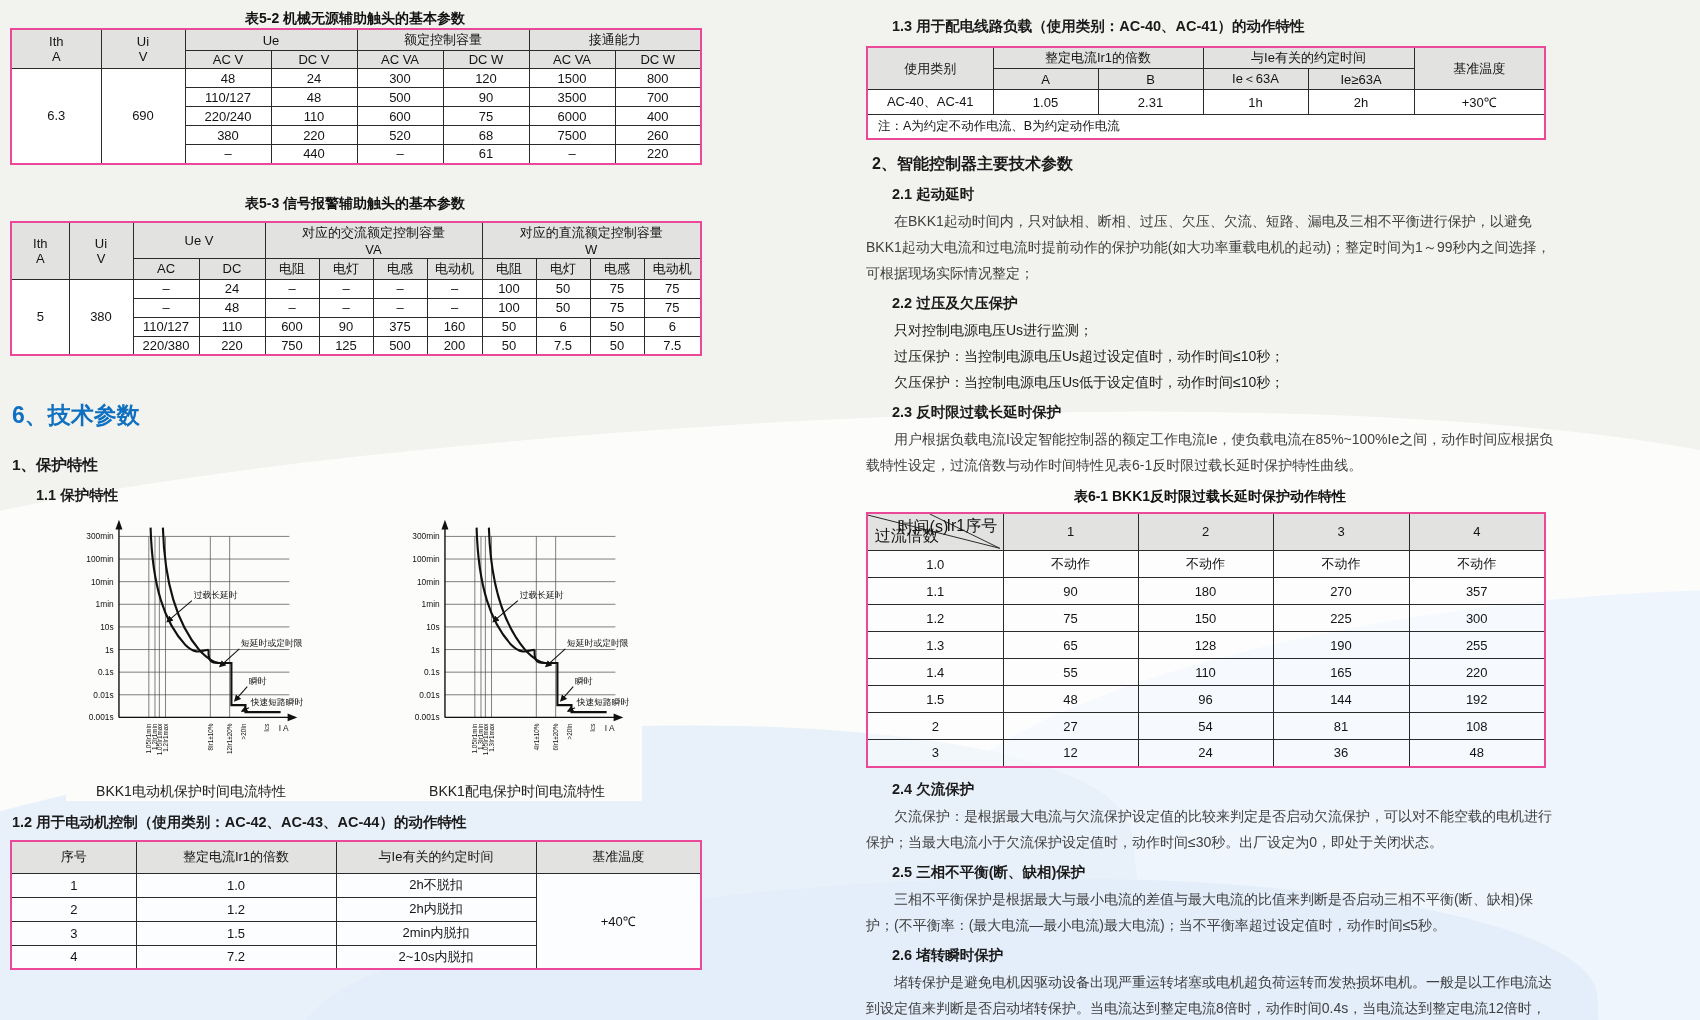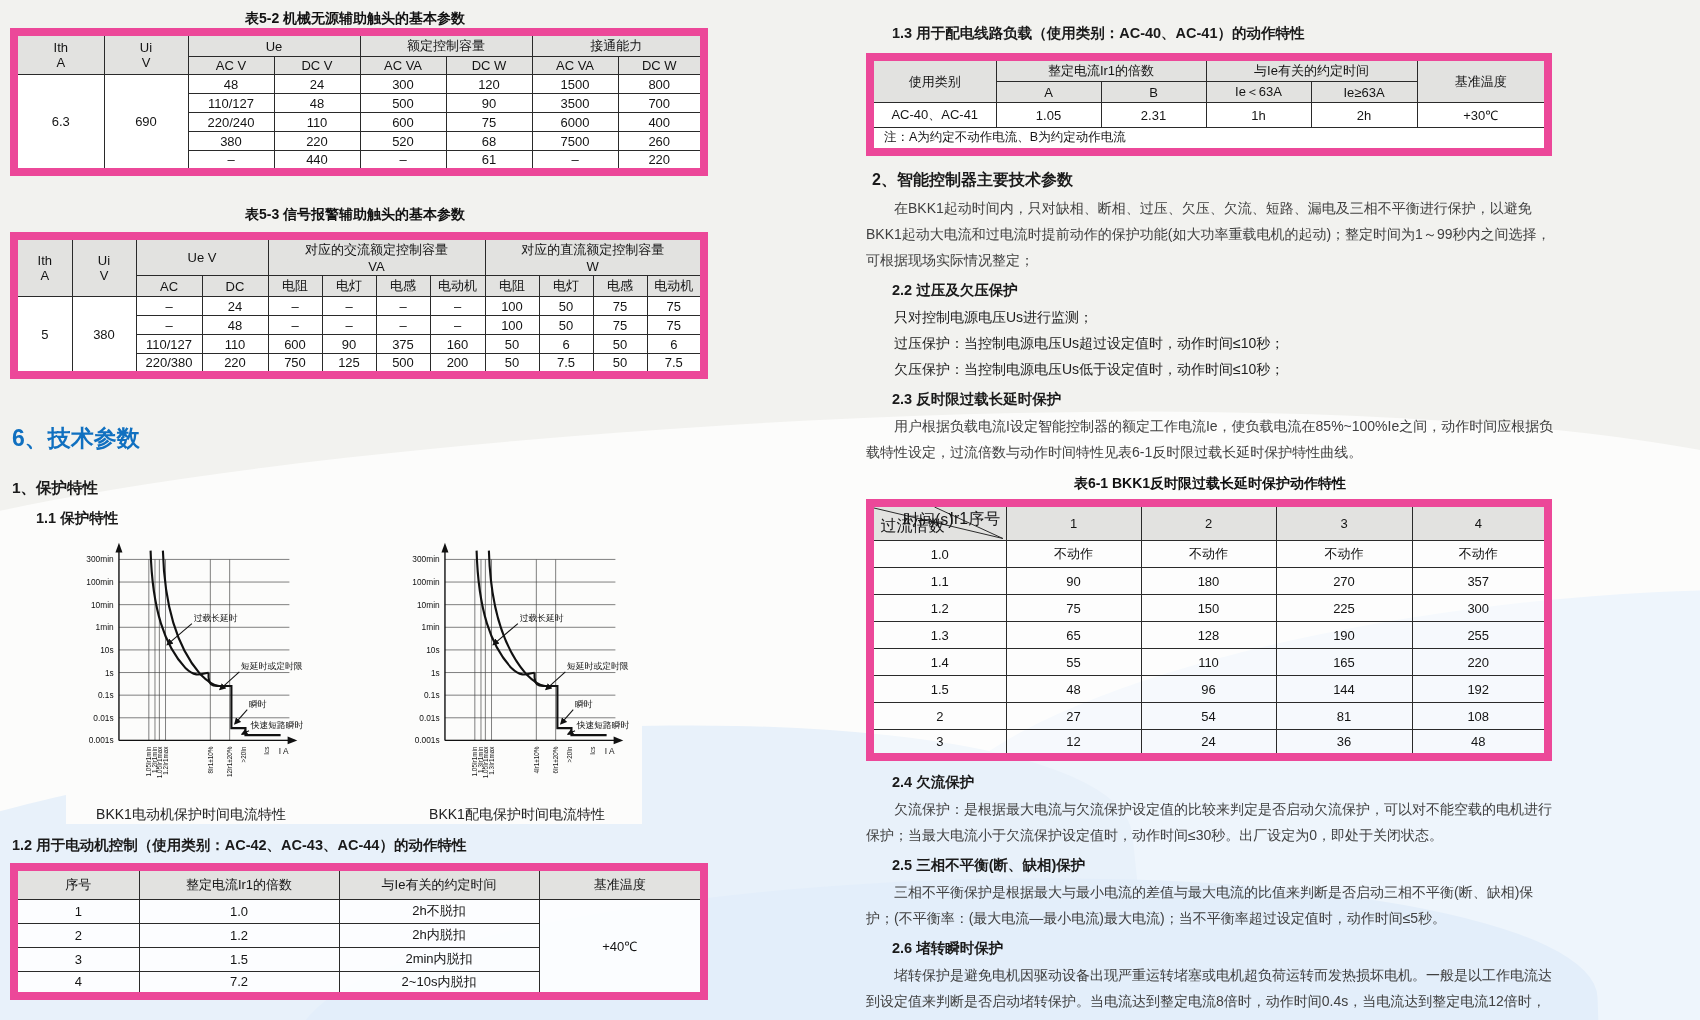--- a/index.html
+++ b/index.html
@@ -15,21 +15,21 @@
             border-radius:50%/170px;transform:rotate(-6deg)}
   .sw-blue3{top:880px;left:300px;width:1300px;height:400px;background:#e3eefa;
             border-radius:50% 50% 0 0/140px;transform:rotate(-2deg)}
   .content{position:absolute;inset:0;z-index:3}
   .col{position:absolute}
   .col-left{left:10px;top:6px;width:690px}
   .col-right{left:866px;top:4px;width:688px}
 
   .tbl-title{text-align:center;font-size:14px;font-weight:600;color:#111}
   table.dt{border-collapse:collapse;width:100%;table-layout:fixed;
-           border:8px solid #ec4899}
+           border:2px solid #ec4899}
   .dt th,.dt td{border:1px solid #2a2a2a;text-align:center;vertical-align:middle;
                 font-size:13px;font-weight:400;padding:1px 2px;white-space:pre-line;color:#141414}
   .dt th{background:#e2e2e0}
   .dt td{background:#ffffff}
   .t52 th{height:17px}.t52 td{height:19px}
   .t53 tr:first-child th{height:34px}.t53 td{height:19px}
   .t12 th{height:32px}.t12 td{height:24px;background:rgba(255,255,255,.85)}
   .t13 tr:first-child th{height:20px}.t13 td{height:25px}
   .t13 td.note{text-align:left;padding-left:10px;font-size:12.5px;height:24px}
   .t61 th{height:38px}.t61 td{height:27px;background:rgba(255,255,255,.45)}
@@ -399,21 +399,21 @@
           <tr>
             <td>4</td>
             <td>7.2</td>
             <td>2~10s内脱扣</td>
           </tr>
         </tbody>
       </table>
   </div>
 
   <div class="col col-right">
-    <div class="h-l2" style="margin-top:20px">1.3 用于配电线路负载（使用类别：AC-40、AC-41）的动作特性</div>
+    <div class="h-l2" style="margin-top:13px">1.3 用于配电线路负载（使用类别：AC-40、AC-41）的动作特性</div>
     <table class="dt t13 mt10" style="width:678px">
       <colgroup>
           <col style="width:126px">
           <col style="width:105px">
           <col style="width:105px">
           <col style="width:105px">
           <col style="width:106px">
           <col style="width:131px">
         </colgroup>
     <thead>
@@ -440,20 +440,21 @@
             <td>+30℃</td>
           </tr>
           <tr>
             <td colspan="6" class="note">注：A为约定不动作电流、B为约定动作电流</td>
           </tr>
         </tbody>
       </table>
 
     <div class="h-sec2">2、智能控制器主要技术参数</div>
 
+    <div class="h-l2">2.1 起动延时</div>
     <div class="para">在BKK1起动时间内，只对缺相、断相、过压、欠压、欠流、短路、漏电及三相不平衡进行保护，以避免BKK1起动大电流和过电流时提前动作的保护功能(如大功率重载电机的起动)；整定时间为1～99秒内之间选择，可根据现场实际情况整定；</div>
 
     <div class="h-l2 mt8">2.2 过压及欠压保护</div>
     <div class="pline" style="margin-top:4px">只对控制电源电压Us进行监测；</div>
     <div class="pline">过压保护：当控制电源电压Us超过设定值时，动作时间≤10秒；</div>
     <div class="pline">欠压保护：当控制电源电压Us低于设定值时，动作时间≤10秒；</div>
 
     <div class="h-l2 mt8">2.3 反时限过载长延时保护</div>
     <div class="para">用户根据负载电流I设定智能控制器的额定工作电流Ie，使负载电流在85%~100%Ie之间，动作时间应根据负载特性设定，过流倍数与动作时间特性见表6-1反时限过载长延时保护特性曲线。</div>
 

